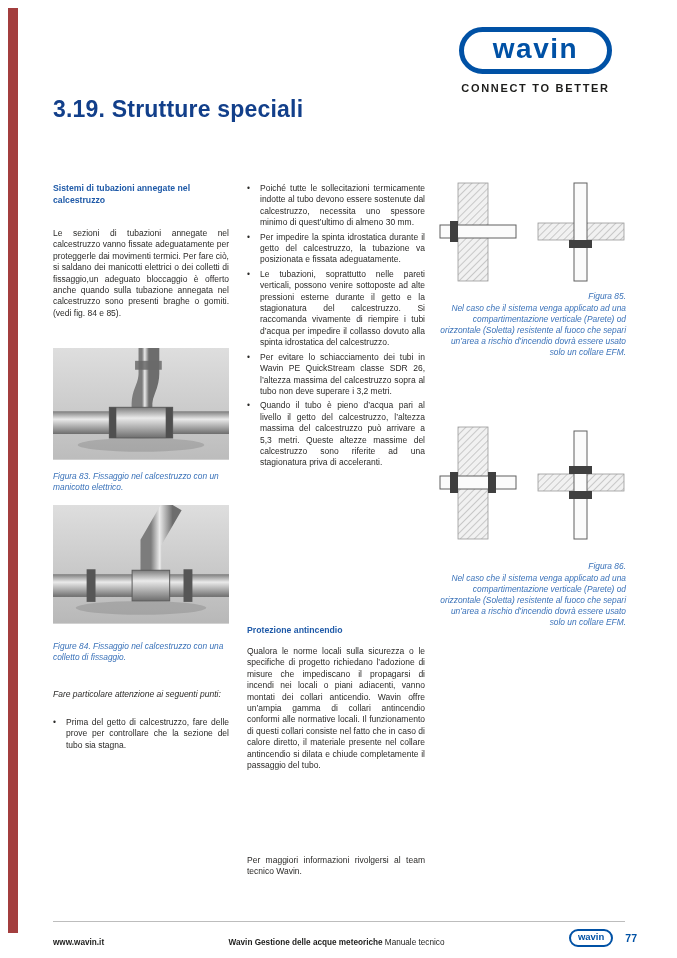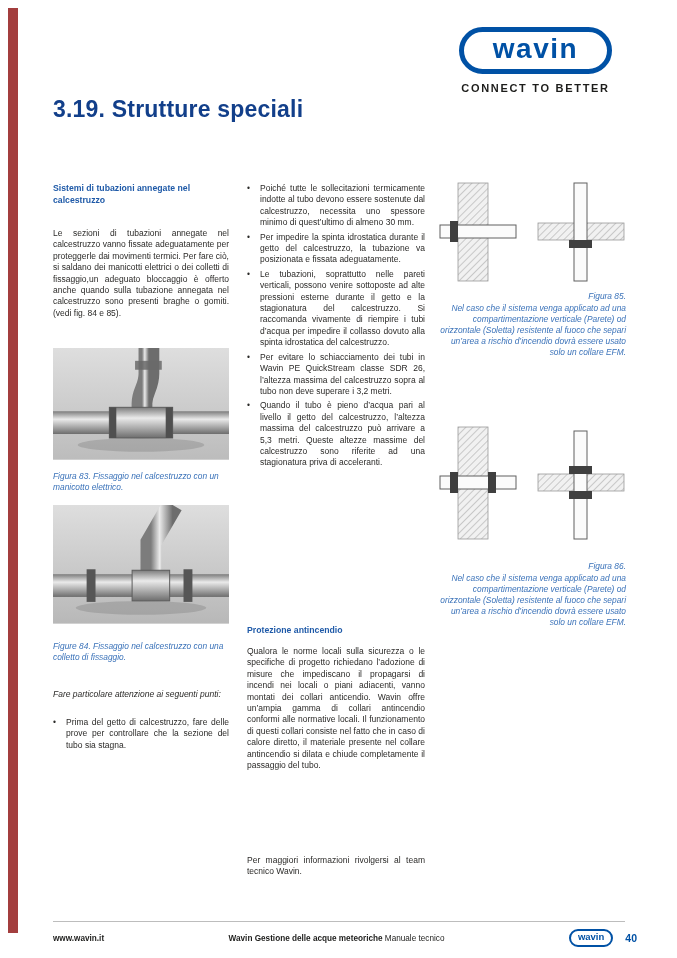--- a/index.html
+++ b/index.html
@@ -35,21 +35,21 @@
 
   .bullet-row { display:flex; margin-bottom:3px; }
   .bullet-marker { width:13px; flex:none; font-size:8.5px; line-height:11.4px; }
   .bullet-marker.hidden { visibility:hidden; }
   .bullet-text { flex:1; }
 
   
   .footer-rule { position:absolute; left:53px; width:572px; top:921px; border-top:1px solid #bdbdbd; }
   .footer {
     position:absolute; left:53px; width:584px; top:929px;
-    display:flex; align-items:center; font-size:8.2px; color:#1d1d1b;
+    display:flex; align-items:flex-end; font-size:8.2px; color:#1d1d1b;
   }
   .footer-url { font-weight:bold; }
   .footer-center { margin-left:auto; margin-right:auto; white-space:nowrap; }
   .footer-center .bold { font-weight:bold; }
   .footer-right { display:flex; align-items:center; }
   .mini-logo {
     border:2px solid #0051a5; border-radius:9px; padding:0 7px 2px 7px;
     color:#0051a5; font-weight:bold; font-size:9.5px; line-height:12px;
   }
   .page-num { color:#0051a5; font-weight:bold; font-size:10.5px; margin-left:12px; }
@@ -207,17 +207,17 @@
 
   <div class="footer-rule"></div>
   <div class="footer">
     <span class="footer-url">www.wavin.it</span>
     <span class="footer-center">
       <span class="bold">Wavin Gestione delle acque meteoriche</span>
       <span>Manuale tecnico</span>
     </span>
     <span class="footer-right">
       <span class="mini-logo">wavin</span>
-      <span class="page-num">40</span>
+      <span class="page-num">77</span>
     </span>
   </div>
 
 </div>
 
 </body></html>

